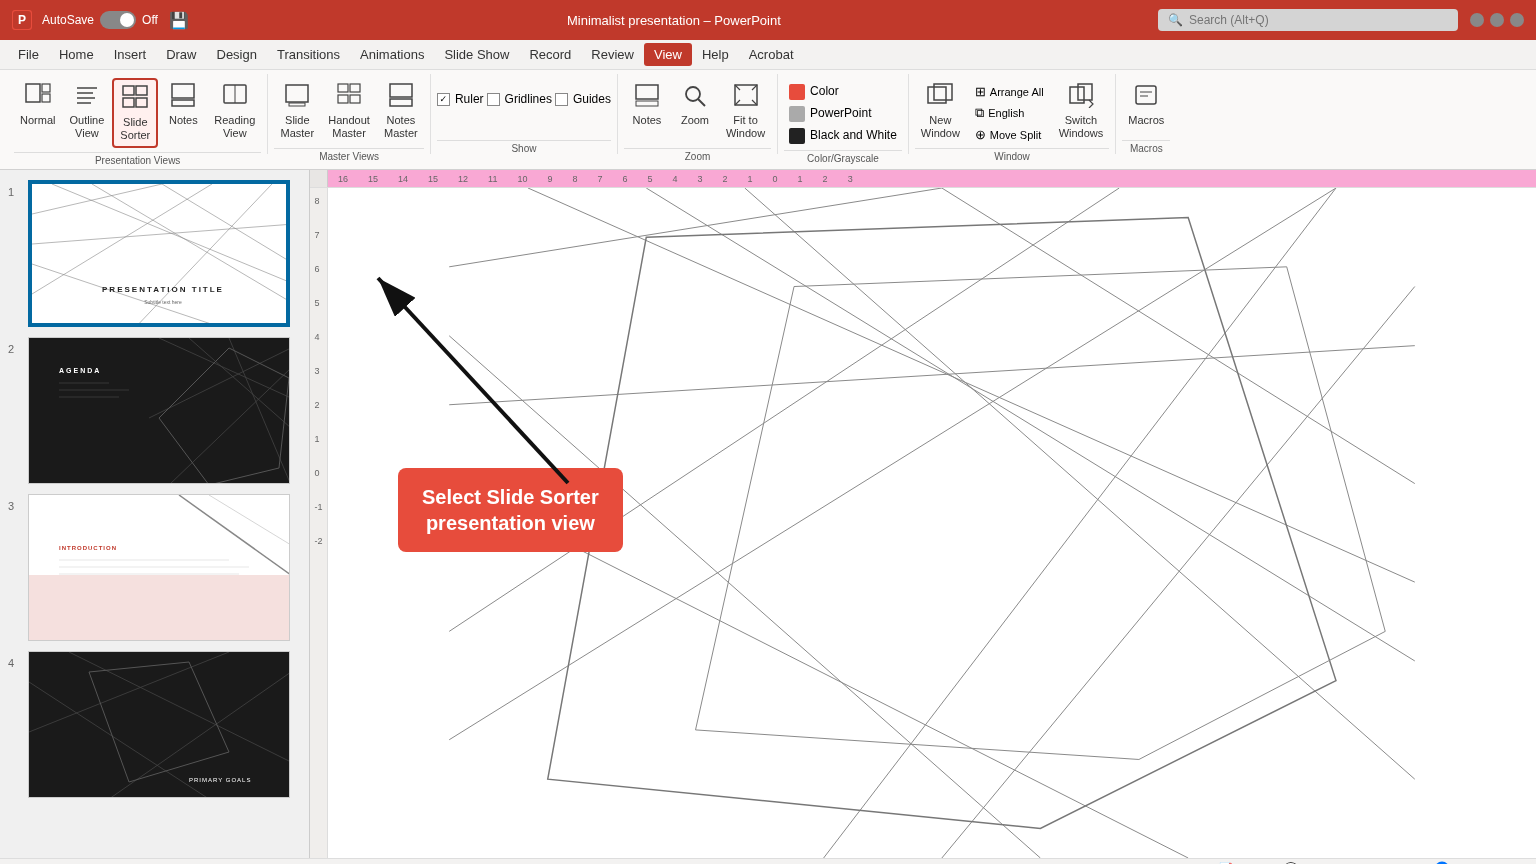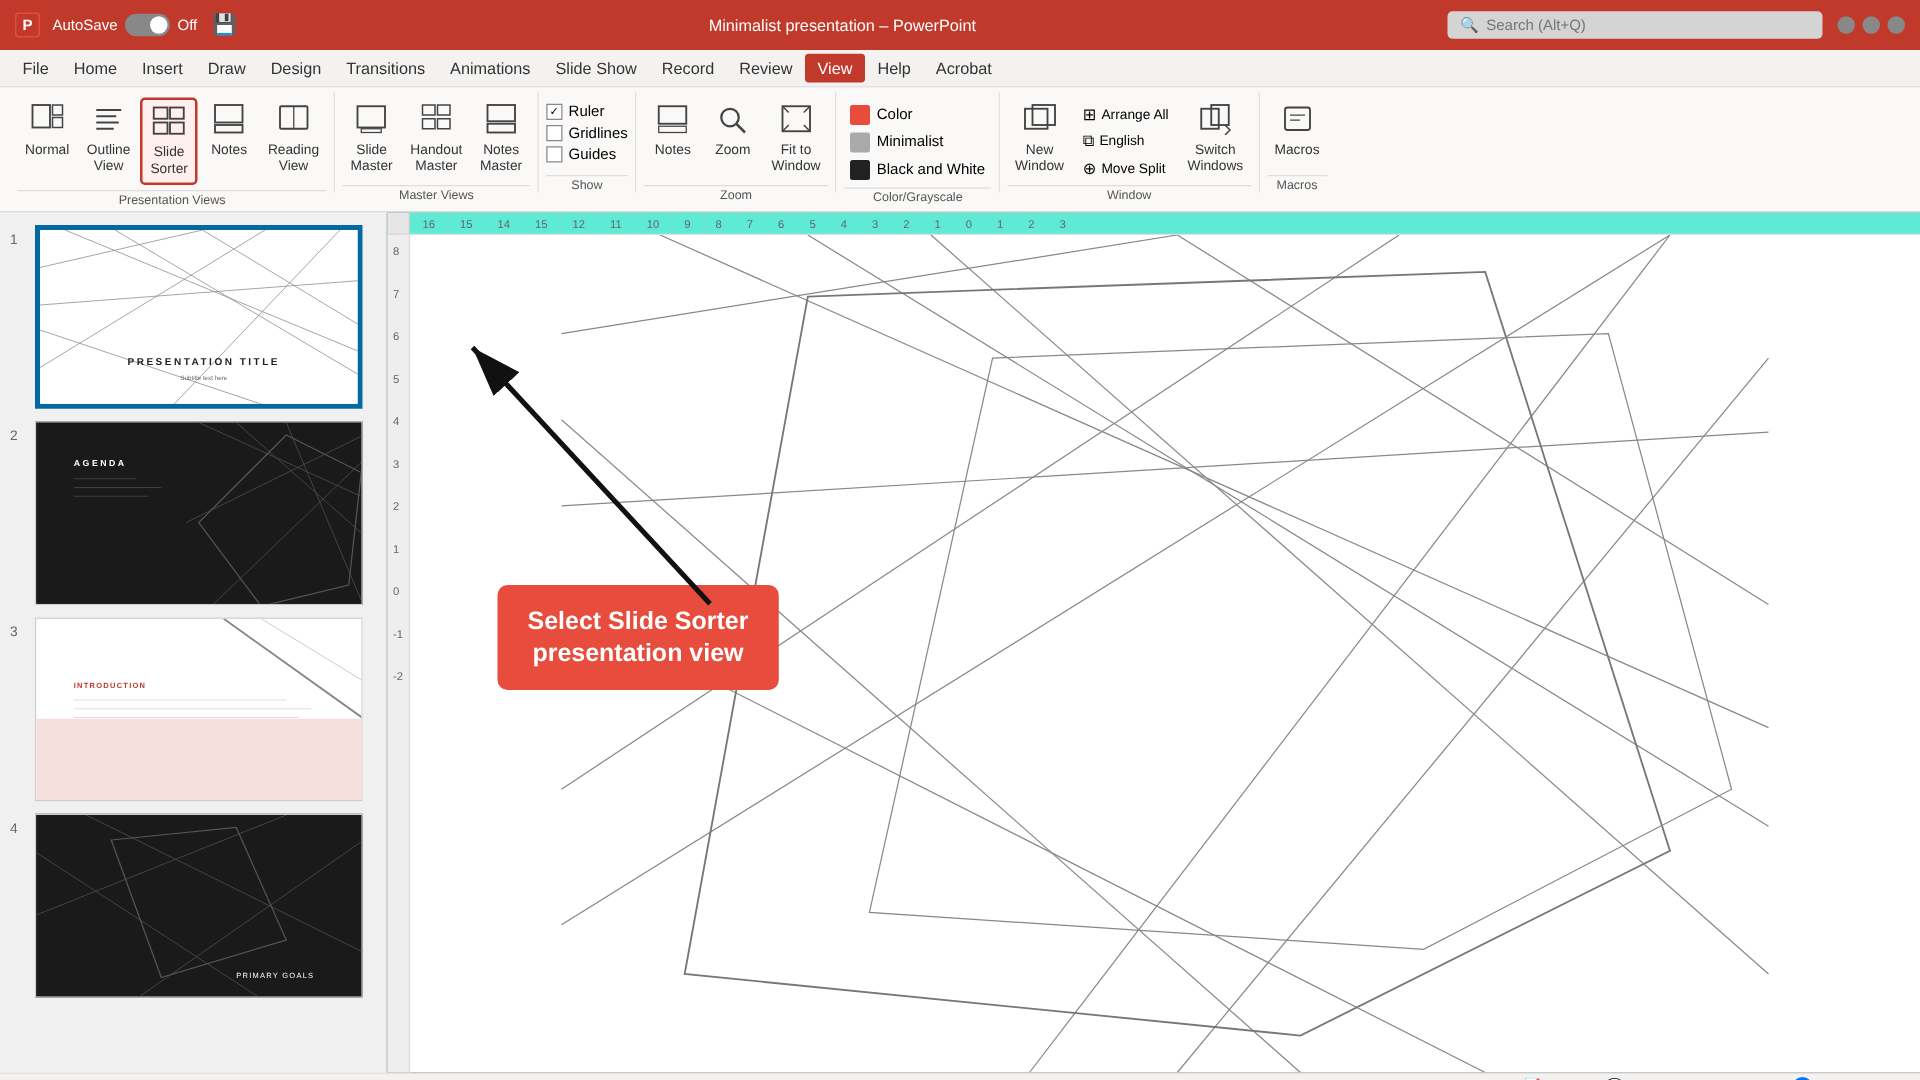--- a/index.html
+++ b/index.html
@@ -99,21 +99,21 @@
     }
     .ribbon-btn.active-btn {
       border: 2px solid #c0392b;
       background: #fff0ef;
     }
     .ribbon-btn .icon {
       font-size: 22px; line-height: 1;
     }
 
     
-    .check-group { display: flex; flex-direction: column; gap: 3px; justify-content: flex-start; padding-top: 4px; }
+    .check-group { display: flex; flex-direction: row; gap: 3px; justify-content: flex-start; padding-top: 4px; margin-top: 10px; }
     .check-item { display: flex; align-items: center; gap: 5px; font-size: 12px; cursor: pointer; }
     .check-box { width: 13px; height: 13px; border: 1px solid #888; background: white; display: flex; align-items: center; justify-content: center; font-size: 9px; }
     .check-box.checked::after { content: '✓'; }
 
     
     .color-option { display: flex; align-items: flex-start; gap: 5px; font-size: 12px; cursor: pointer; padding: 2px 5px; border-radius: 3px; }
     .color-swatch { width: 16px; height: 16px; border-radius: 2px; }
     .win-btn-small { display: flex; align-items: center; gap: 4px; font-size: 11px; padding: 2px 5px; border-radius: 3px; cursor: pointer; white-space: nowrap; }
     .win-btn-small .icon { font-size: 14px; }
 
@@ -157,21 +157,21 @@
 
     
     .canvas-area {
       flex: 1;
       background: #b0b0b0;
       position: relative;
       overflow: hidden;
     }
     .ruler-h {
       height: 18px;
-      background: #5eead4;
+      background: #f9a8d4;
       border-bottom: 1px solid #ddd;
       display: flex;
       align-items: center;
       overflow: hidden;
       position: relative;
     }
     .ruler-v {
       width: 18px;
       background: #f0eeec;
       border-right: 1px solid #ddd;
@@ -443,21 +443,21 @@
 
     <div class="ribbon-group">
       <div class="ribbon-group-items">
         <div style="display:flex;flex-direction:column;gap:2px;justify-content:center;padding-top:4px;">
           <div class="color-option">
             <div class="color-swatch" style="background:#e74c3c;"></div>
             <span>Color</span>
           </div>
           <div class="color-option">
             <div class="color-swatch" style="background:#aaa;"></div>
-            <span>Minimalist</span>
+            <span>PowerPoint</span>
           </div>
           <div class="color-option">
             <div class="color-swatch" style="background:#222;"></div>
             <span>Black and White</span>
           </div>
         </div>
       </div>
       <div style="display:flex;width:100%;justify-content:center;border-top:1px solid #ddd;margin-top:4px;padding-top:2px;">
         <span class="group-title">Color/Grayscale</span>
       </div>

